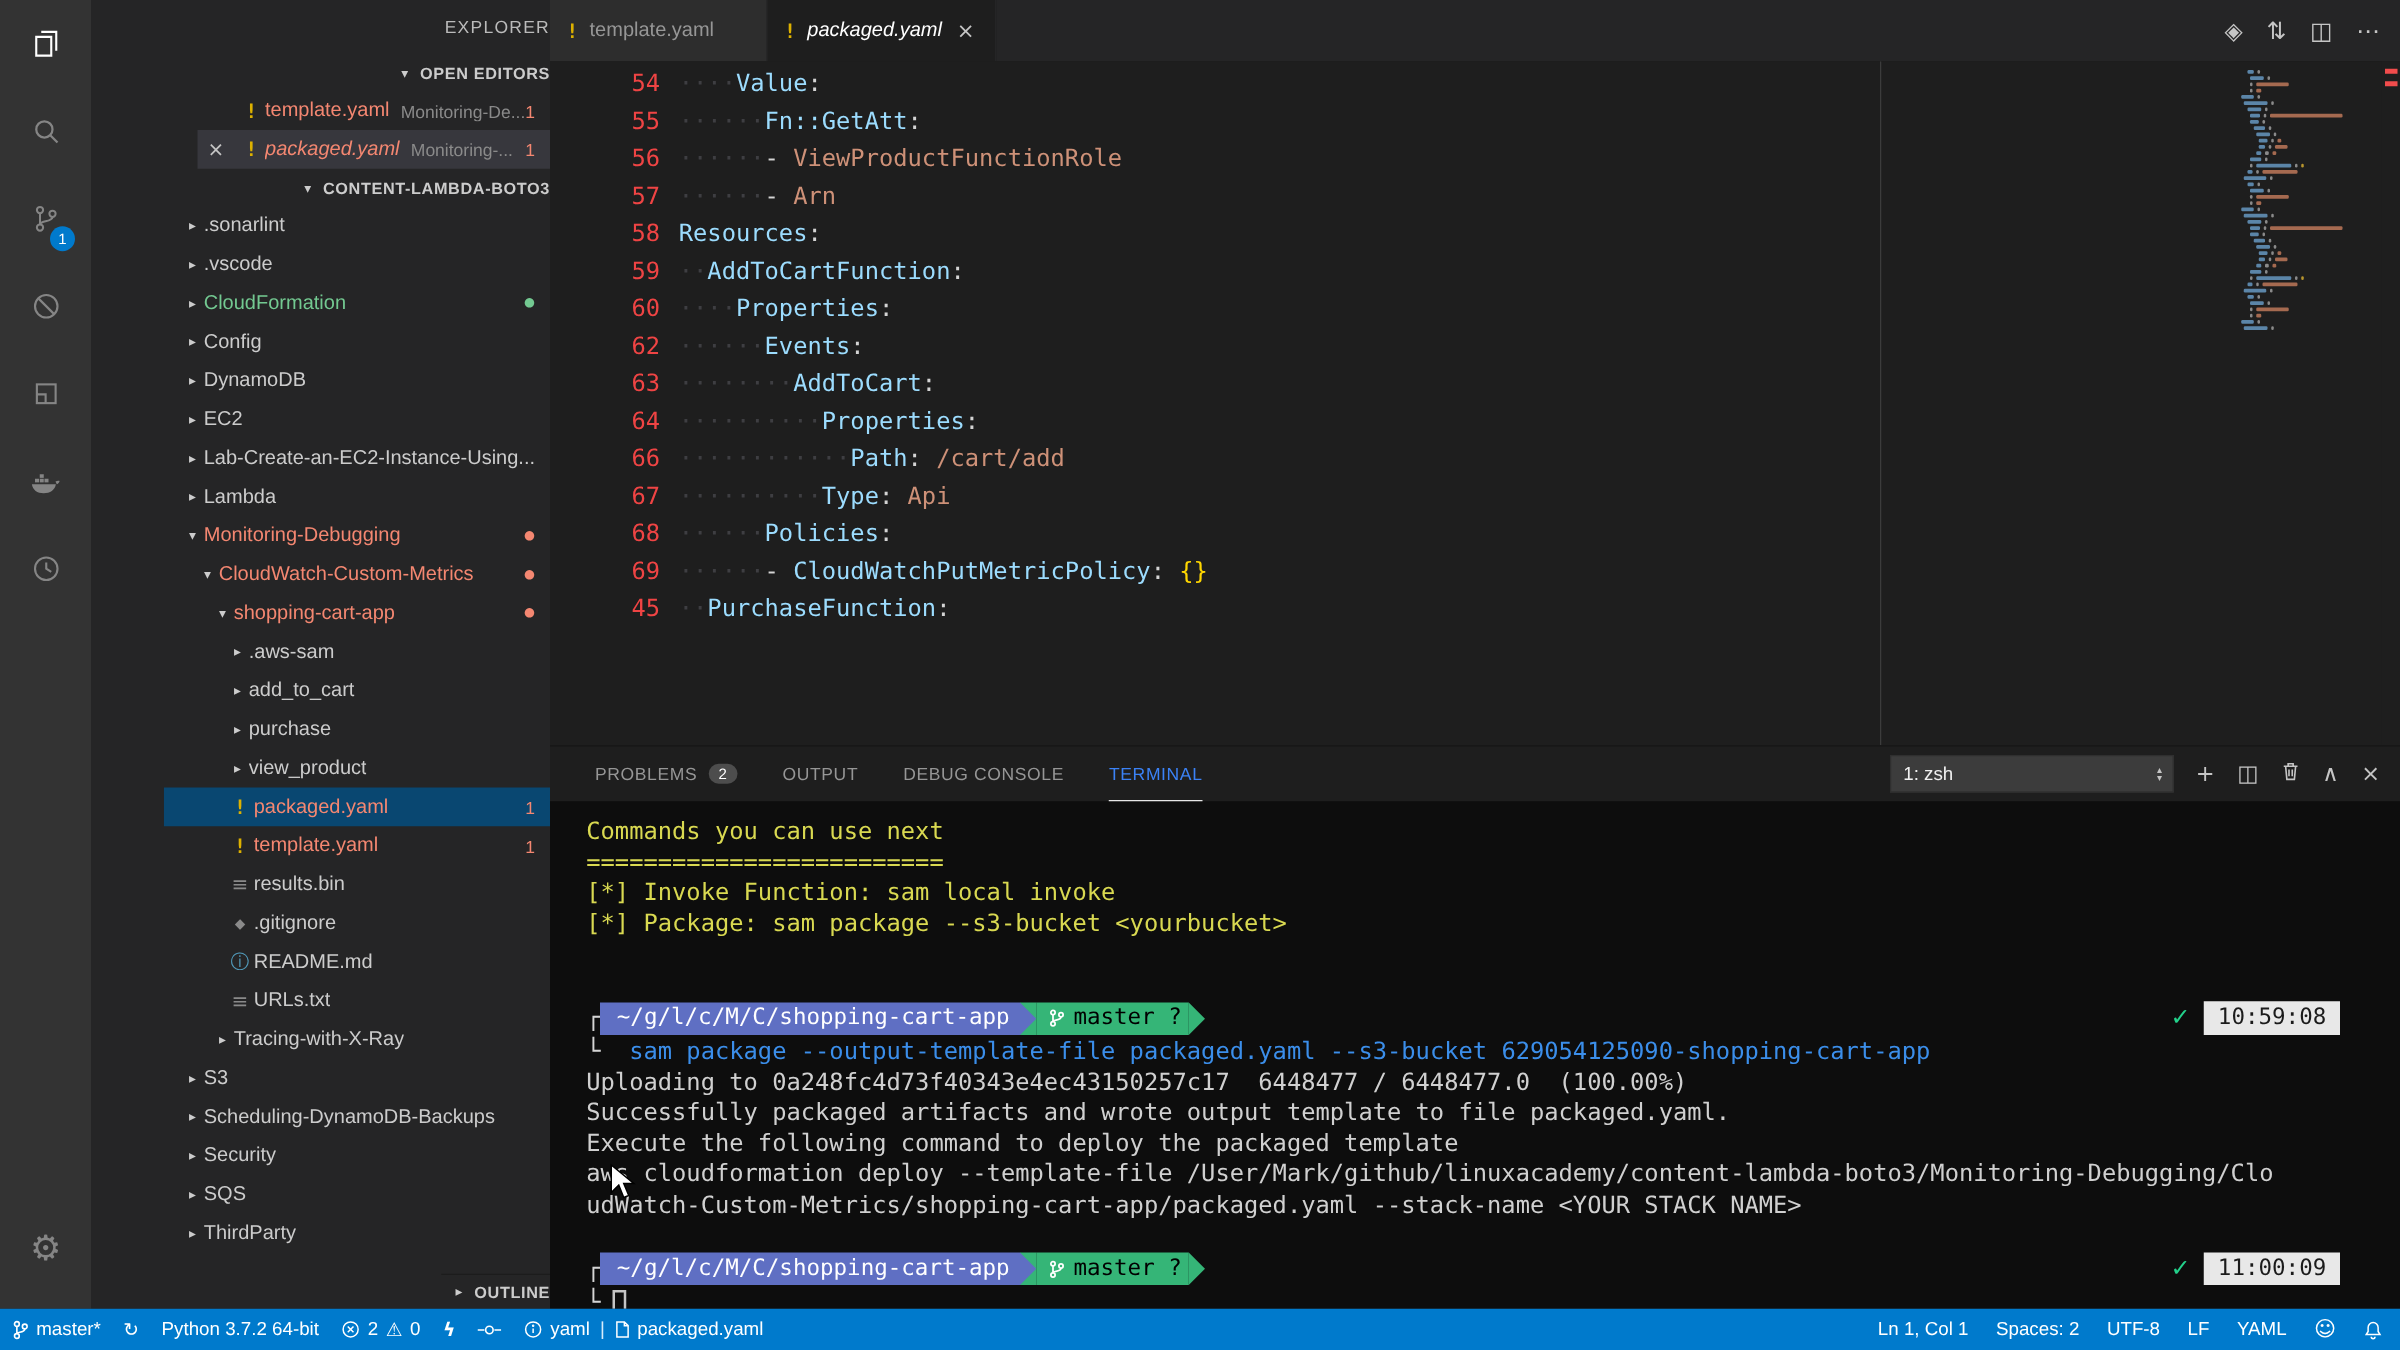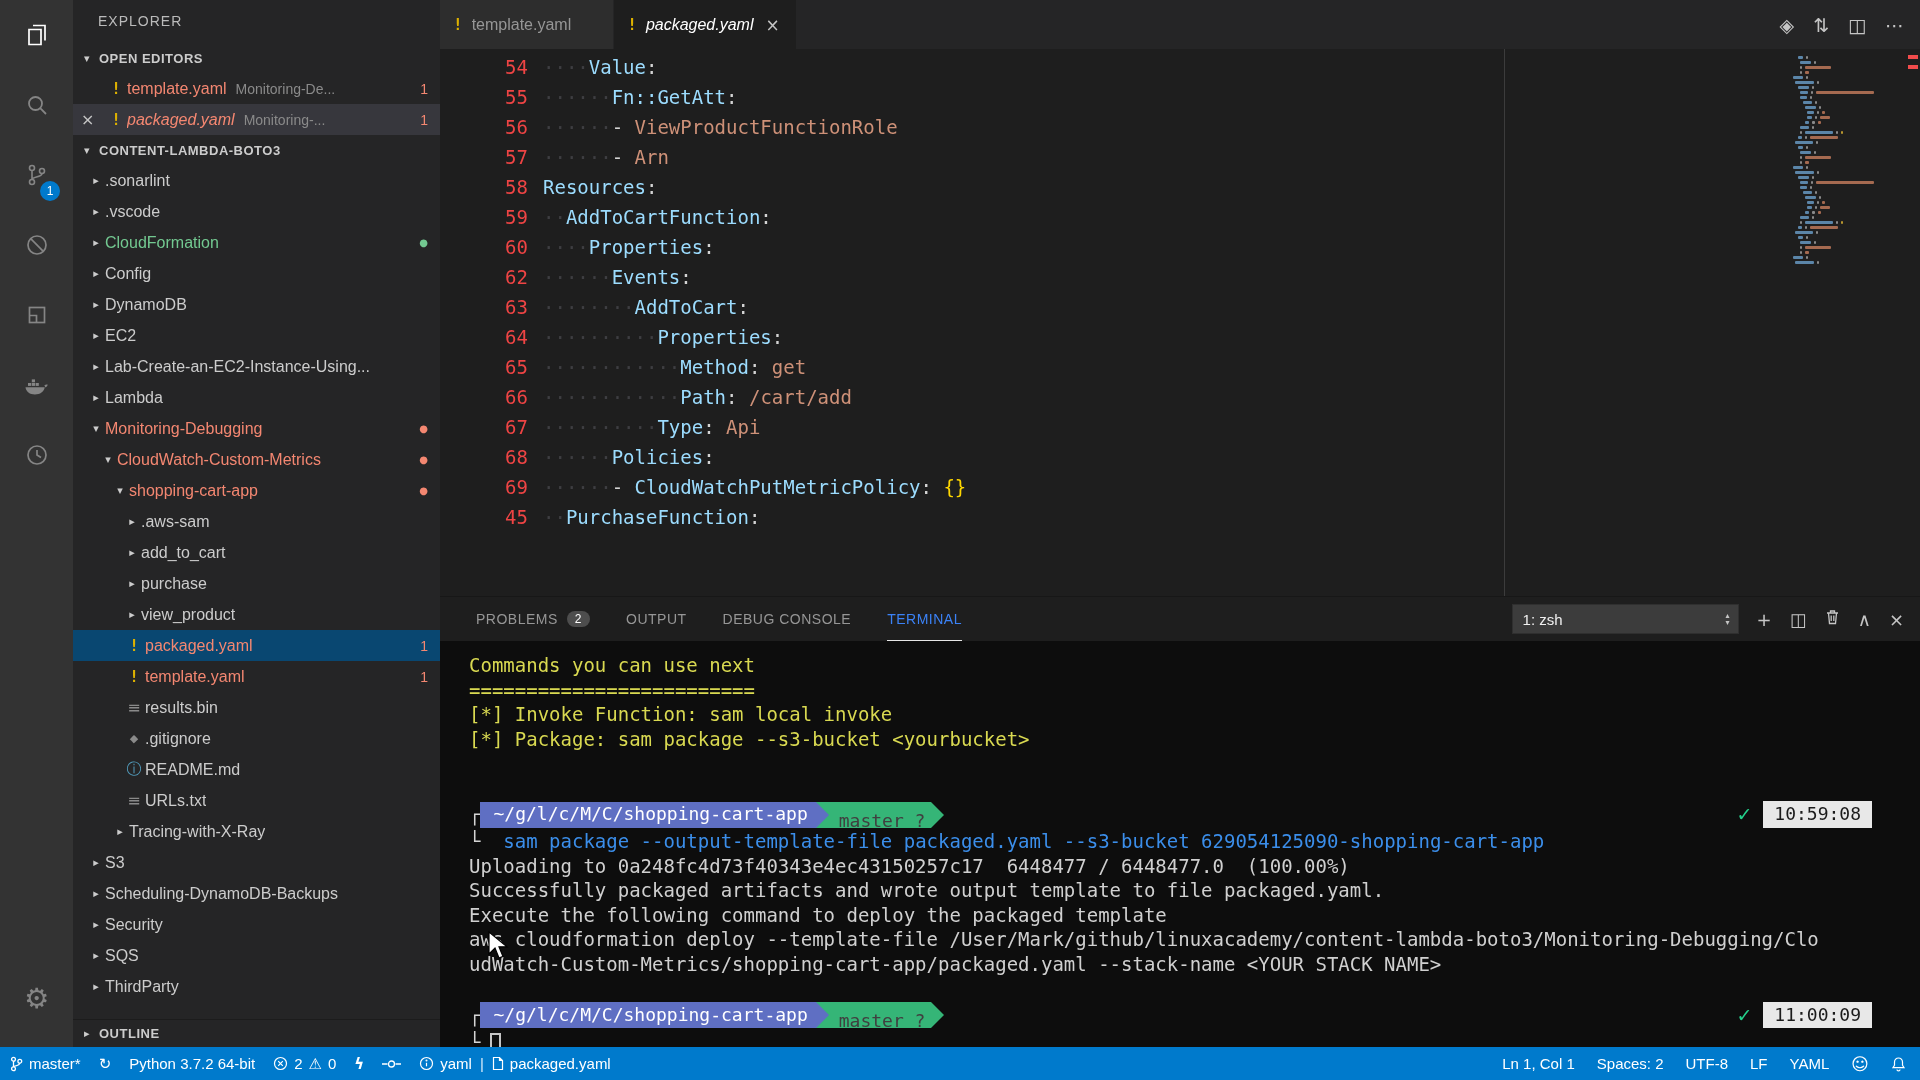--- a/index.html
+++ b/index.html
@@ -14,21 +14,21 @@
   .ab-icon { width:73px; height:70px; display:flex; align-items:center; justify-content:center;
              position:relative; color:#858585; cursor:pointer; }
   .ab-icon.active { color:#ffffff; }
   .ab-badge { position:absolute; right:13px; bottom:9px; background:#007acc; color:#fff; border-radius:50%;
               width:20px; height:20px; font-size:12px; display:flex; align-items:center; justify-content:center; }
   .ab-bottom { margin-top:auto; margin-bottom:14px; }
   .gear { font-size:28px; }
 
   
   .sidebar { position:absolute; left:73px; top:0; bottom:33px; width:367px; background:#252526;
-             color:#cccccc; display:flex; flex-direction:column; overflow:hidden; }
+             color:#cccccc; display:flex; flex-direction:column; overflow:hidden;align-items:flex-end; }
   .sidebar-title { height:43px; line-height:43px; padding-left:25px; font-size:14px; letter-spacing:1px; color:#bbbbbb; flex:none; }
   .section-header { height:30px; display:flex; align-items:center; gap:4px; font-size:13px; font-weight:bold;
                     letter-spacing:.5px; color:#cccccc; padding-left:6px; flex:none; cursor:pointer; }
   .section-header .chev { width:16px; text-align:center; font-size:11px; font-weight:normal; }
   .outline-header { margin-top:auto; border-top:1px solid #1c1c1c; height:28px; }
   .tree-area { flex:1; overflow:hidden; }
   .row { height:31px; display:flex; align-items:center; font-size:16px; padding-right:12px; position:relative; white-space:nowrap; cursor:pointer; }
   .row.active-editor { background:#37373d; }
   .row.selected { background:#094771; }
   .oe-row { padding-left:8px; }
@@ -90,21 +90,21 @@
   .sel-arrows { margin-left:auto; display:flex; flex-direction:column; font-size:8px; line-height:7px; color:#c5c5c5; }
   .terminal { position:absolute; top:44px; left:0; right:0; bottom:0; padding:12px 48px 0 29px;
               font-family:"DejaVu Sans Mono",monospace; font-size:19px; line-height:24.5px; color:#d0d0d0; overflow:hidden; }
   .t-line { white-space:pre-wrap; word-break:break-all; max-width:118ch; }
   .t-yellow { color:#d9d951; }
   .t-cmd { color:#3b8eea; }
   .frame { color:#d4d4d4; }
   .t-prompt { display:flex; align-items:center; height:27px; margin:1px 0; }
   .seg { height:26px; display:flex; align-items:center; font-size:18px; }
   .seg.path { background:#5f6fc3; color:#ffffff; padding:0 8px 0 13px; }
-  .seg.branch { background:#35b577; color:#404040; padding:0 6px 0 10px; gap:7px;flex-direction:column; }
+  .seg.branch { background:#35b577; color:#000000; padding:0 6px 0 10px; gap:7px; }
   .arr { width:0; height:0; border-top:13px solid transparent; border-bottom:13px solid transparent; border-left:13px solid #5f6fc3; }
   .arr.a1 { background:#35b577; }
   .arr.a2 { border-left-color:#35b577; background:transparent; }
   .spacer { flex:1; }
   .check { color:#23d18b; margin-right:11px; font-family:"DejaVu Sans",sans-serif; }
   .time { background:#e8e8e8; color:#1b1b1b; padding:1px 11px; font-size:18px; }
   .cursor-box { display:inline-block; width:11px; height:20px; border:2px solid #c5c5c5; vertical-align:middle; margin-left:10px; }
 
   
   .statusbar { position:absolute; left:0; right:0; bottom:0; height:33px; background:#007acc; color:#ffffff;
@@ -352,21 +352,20 @@
           <div class="cl"><span class="ln">54</span><span class="lc"><span class="ws">····</span><span class="tok-k">Value</span><span class="tok-p">:</span></span></div>
           <div class="cl"><span class="ln">55</span><span class="lc"><span class="ws">······</span><span class="tok-k">Fn::GetAtt</span><span class="tok-p">:</span></span></div>
           <div class="cl"><span class="ln">56</span><span class="lc"><span class="ws">······</span><span class="tok-p">- </span><span class="tok-v">ViewProductFunctionRole</span></span></div>
           <div class="cl"><span class="ln">57</span><span class="lc"><span class="ws">······</span><span class="tok-p">- </span><span class="tok-v">Arn</span></span></div>
           <div class="cl"><span class="ln">58</span><span class="lc"><span class="tok-k">Resources</span><span class="tok-p">:</span></span></div>
           <div class="cl"><span class="ln">59</span><span class="lc"><span class="ws">··</span><span class="tok-k">AddToCartFunction</span><span class="tok-p">:</span></span></div>
           <div class="cl"><span class="ln">60</span><span class="lc"><span class="ws">····</span><span class="tok-k">Properties</span><span class="tok-p">:</span></span></div>
           <div class="cl"><span class="ln">62</span><span class="lc"><span class="ws">······</span><span class="tok-k">Events</span><span class="tok-p">:</span></span></div>
           <div class="cl"><span class="ln">63</span><span class="lc"><span class="ws">········</span><span class="tok-k">AddToCart</span><span class="tok-p">:</span></span></div>
           <div class="cl"><span class="ln">64</span><span class="lc"><span class="ws">··········</span><span class="tok-k">Properties</span><span class="tok-p">:</span></span></div>
-          <div class="cl"><span class="ln">65</span><span class="lc"><span class="ws">············</span><span class="tok-k">Method</span><span class="tok-p">: </span><span class="tok-v">get</span></span></div>
           <div class="cl"><span class="ln">66</span><span class="lc"><span class="ws">············</span><span class="tok-k">Path</span><span class="tok-p">: </span><span class="tok-v">/cart/add</span></span></div>
           <div class="cl"><span class="ln">67</span><span class="lc"><span class="ws">··········</span><span class="tok-k">Type</span><span class="tok-p">: </span><span class="tok-v">Api</span></span></div>
           <div class="cl"><span class="ln">68</span><span class="lc"><span class="ws">······</span><span class="tok-k">Policies</span><span class="tok-p">:</span></span></div>
           <div class="cl"><span class="ln">69</span><span class="lc"><span class="ws">······</span><span class="tok-p">- </span><span class="tok-k">CloudWatchPutMetricPolicy</span><span class="tok-p">: </span><span class="tok-b">{}</span></span></div>
           <div class="cl"><span class="ln">45</span><span class="lc"><span class="ws">··</span><span class="tok-k">PurchaseFunction</span><span class="tok-p">:</span></span></div>
         </div>
       <div class="ruler"></div>
       <div class="minimap" id="minimap">
           <div class="mm-row" style="padding-left: 4.8px;">
             <span class="mm-seg mm-k" style="width: 5.5px;"></span>

